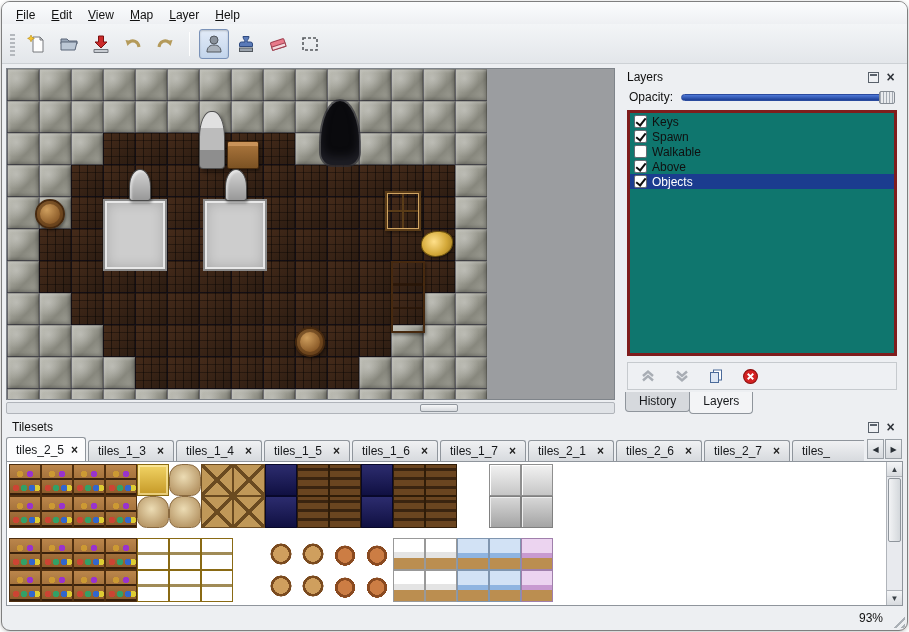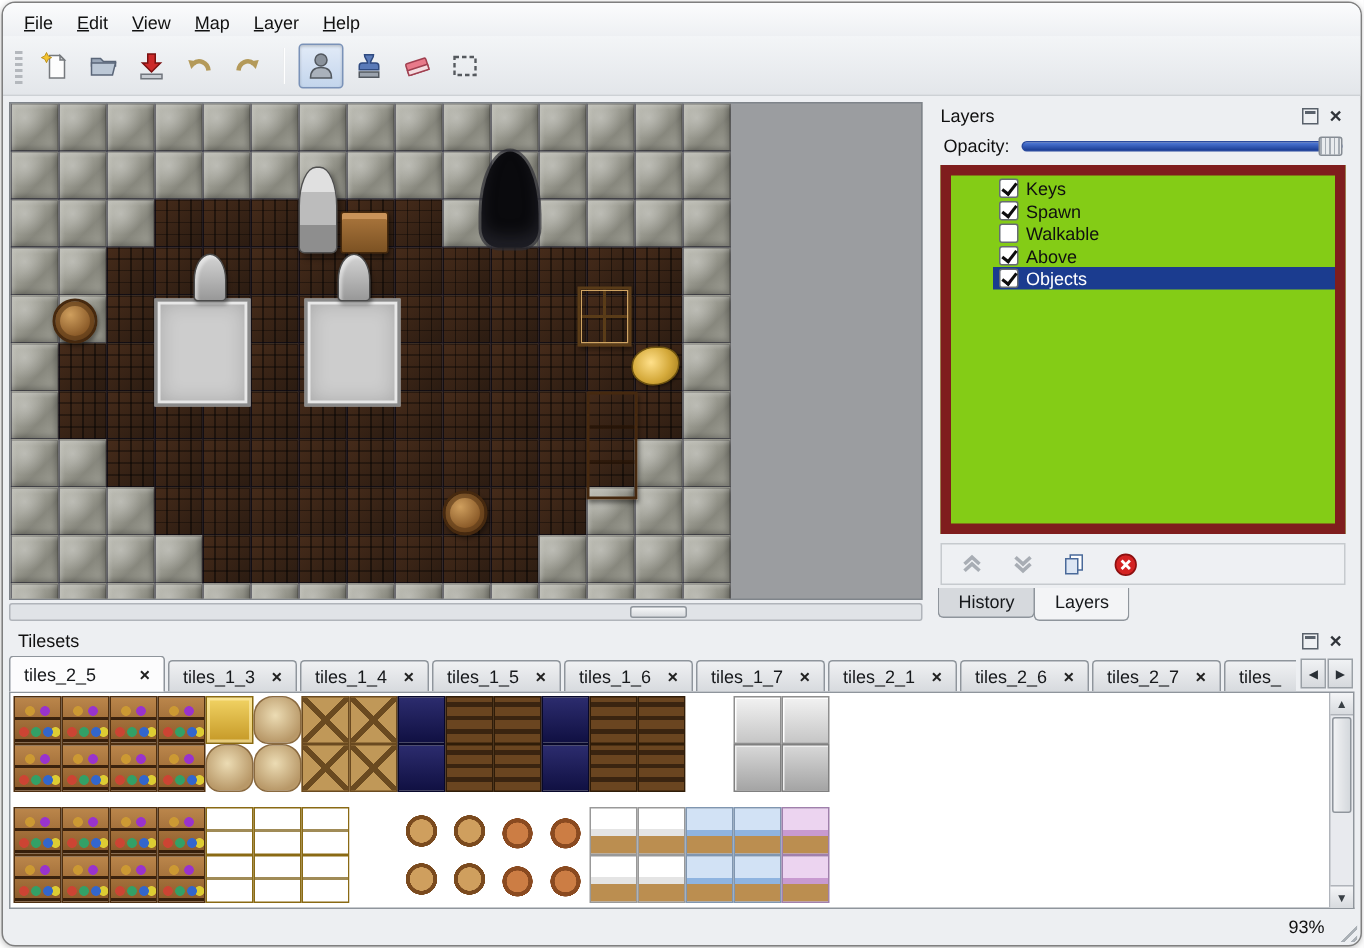--- a/index.html
+++ b/index.html
@@ -84,42 +84,42 @@
   .float-ic{width:11px;height:11px;border:1px solid #59616b;position:relative;margin-right:5px;background:#eef0f3;}
   .float-ic::after{content:"";position:absolute;top:1px;left:1px;right:1px;height:2px;background:#59616b;}
   .close-ic{width:13px;height:13px;font-size:14px;line-height:12px;text-align:center;color:#30343a;font-weight:bold;}
   .op-row{display:flex;align-items:center;height:22px;padding:0 8px 0 8px;font-size:12px;gap:8px;flex:none;color:#101010;}
   .slider{flex:1;height:11px;position:relative;}
   .slider-track{position:absolute;left:0;right:0;top:2px;height:7px;
     background:linear-gradient(#4e79d8,#1d3f96);border:1px solid #2a4a9e;border-radius:4px;}
   .slider-handle{position:absolute;right:0;top:-1px;width:16px;height:13px;
     background:repeating-linear-gradient(90deg,#a6acb4 0 1px,#e9ebee 1px 3px);
     border:1px solid #868c94;border-radius:2px;}
-  .layer-list{flex:1;margin:2px 6px 0;background:#84cc16;border:7px solid #7f1d1d;overflow:hidden;padding-top:1px;padding-left:28px;}
+  .layer-list{flex:1;margin:2px 6px 0;background:#0f766e;border:3px solid #7f1d1d;overflow:hidden;padding-top:1px;}
   .layer-row{display:flex;align-items:center;height:15px;font-size:12px;padding:0 1px;color:#101010;}
   .layer-row.selected{background:var(--sel,#1b3c8f);color:#fff;}
   .cb{width:13px;height:13px;border:1px solid #666c73;background:#fff;display:inline-block;
     position:relative;border-radius:2px;margin:0 5px 0 3px;flex:none;}
   .cb.checked::after{content:"";position:absolute;left:3px;top:0;width:4px;height:8px;
     border-right:2px solid #0d0d0d;border-bottom:2px solid #0d0d0d;transform:rotate(38deg);}
   .layer-btns{height:28px;margin:6px 6px 2px;background:#eef0f3;border:1px solid #c6cace;
     display:flex;align-items:center;gap:14px;padding:0 10px;flex:none;}
   .lbtn{width:20px;height:20px;border:none;background:transparent;display:flex;align-items:center;justify-content:center;padding:0;}
   .dock-tabs{height:22px;display:flex;padding-left:4px;flex:none;}
   .dtab{padding:2px 13px 3px;font-size:12px;border:1px solid #8f959c;border-top:none;
     background:#d6d9dd;border-radius:0 0 4px 4px;margin-right:-1px;color:#16181b;height:20px;}
   .dtab.active{background:#f3f4f6;position:relative;z-index:2;height:22px;}
   
   .dock-b{height:188px;flex:none;display:flex;flex-direction:column;padding:0 4px;margin-top:4px;}
   .ts-tabbar{height:26px;display:flex;align-items:flex-end;border-bottom:1px solid #8f959c;flex:none;}
   .ts-tabs{flex:1;display:flex;overflow:hidden;align-items:flex-end;height:26px;}
   .ttab{flex:none;display:flex;align-items:center;gap:7px;padding:0 9px;font-size:12px;
     border:1px solid #8f959c;border-bottom:none;border-radius:3px 3px 0 0;
     background:linear-gradient(#f0f1f3,#d7dade);margin-right:2px;height:21px;color:#16181b;width:86px;justify-content:space-between;}
-  .ttab.active{background:#fcfcfd;height:25px;margin-bottom:-1px;border-bottom:1px solid #fcfcfd;z-index:2;width:104px;}
+  .ttab.active{background:#fcfcfd;height:25px;margin-bottom:-1px;border-bottom:1px solid #fcfcfd;z-index:2;width:80px;}
   .tclose{font-size:12px;line-height:10px;color:#222;font-weight:bold;}
   .ts-arrows{flex:none;display:flex;gap:1px;margin:0 1px 2px 3px;}
   .arrow-btn{width:17px;height:20px;display:flex;align-items:center;justify-content:center;font-size:8px;
     background:linear-gradient(#f0f2f4,#d6d9dd);border:1px solid #9aa0a6;color:#2a3036;padding:0;}
   .ts-content{flex:1;display:flex;border:1px solid #8f959c;border-top:none;background:#fff;min-height:0;}
   .ts-tiles{flex:1;overflow:hidden;padding:2px;font-size:0;}
   .ts-row{height:32px;white-space:nowrap;}
   .gap-row{height:10px;}
   .tsq{display:inline-block;width:32px;height:32px;vertical-align:top;}
   .tt-h{background:linear-gradient(#bb864b,#8a5a2a);border:1px solid #4f2f10;

